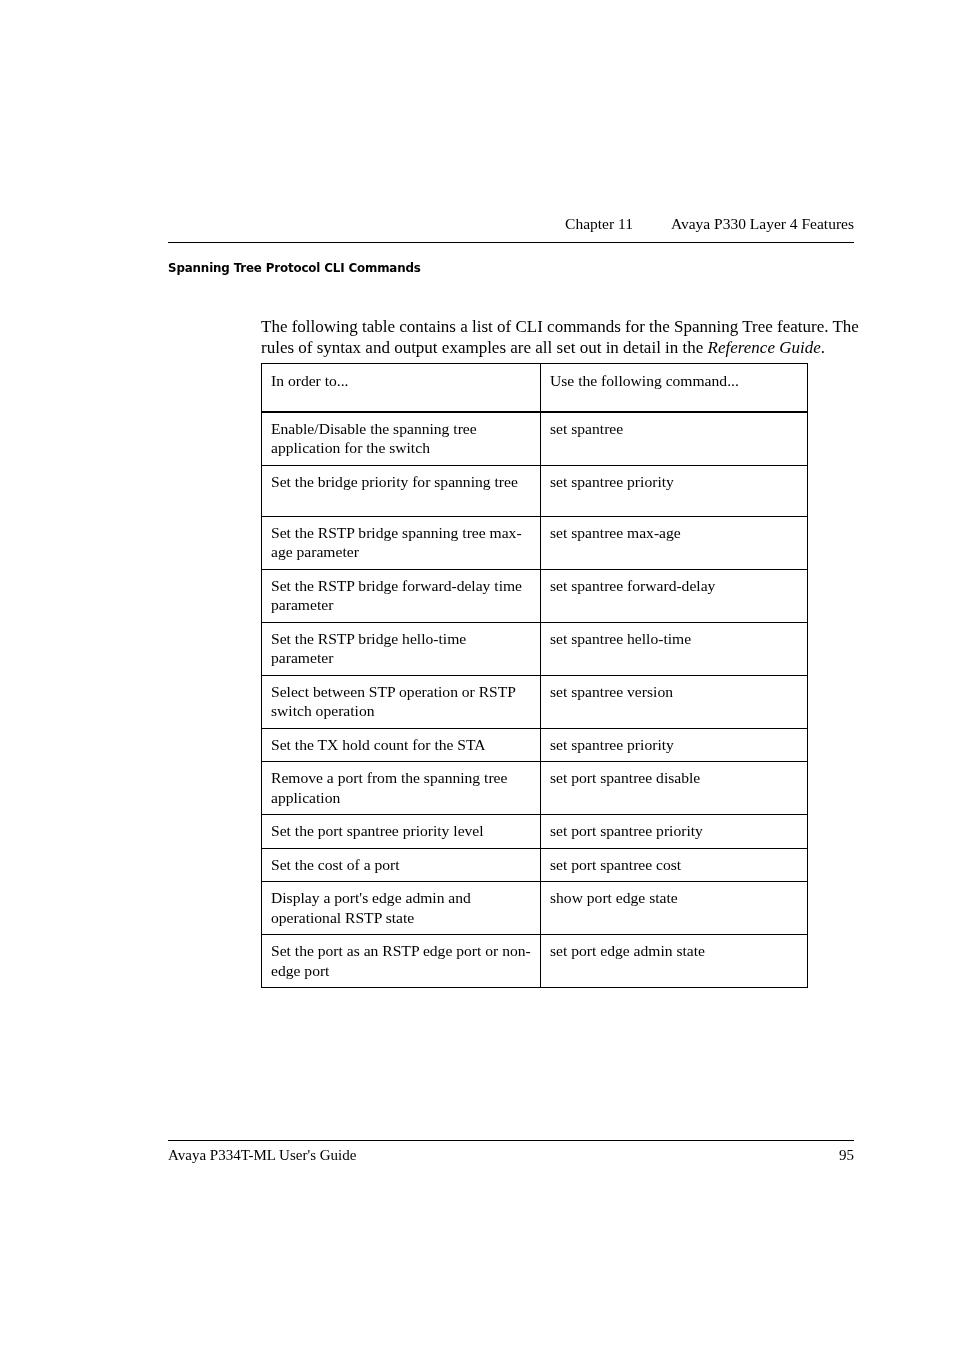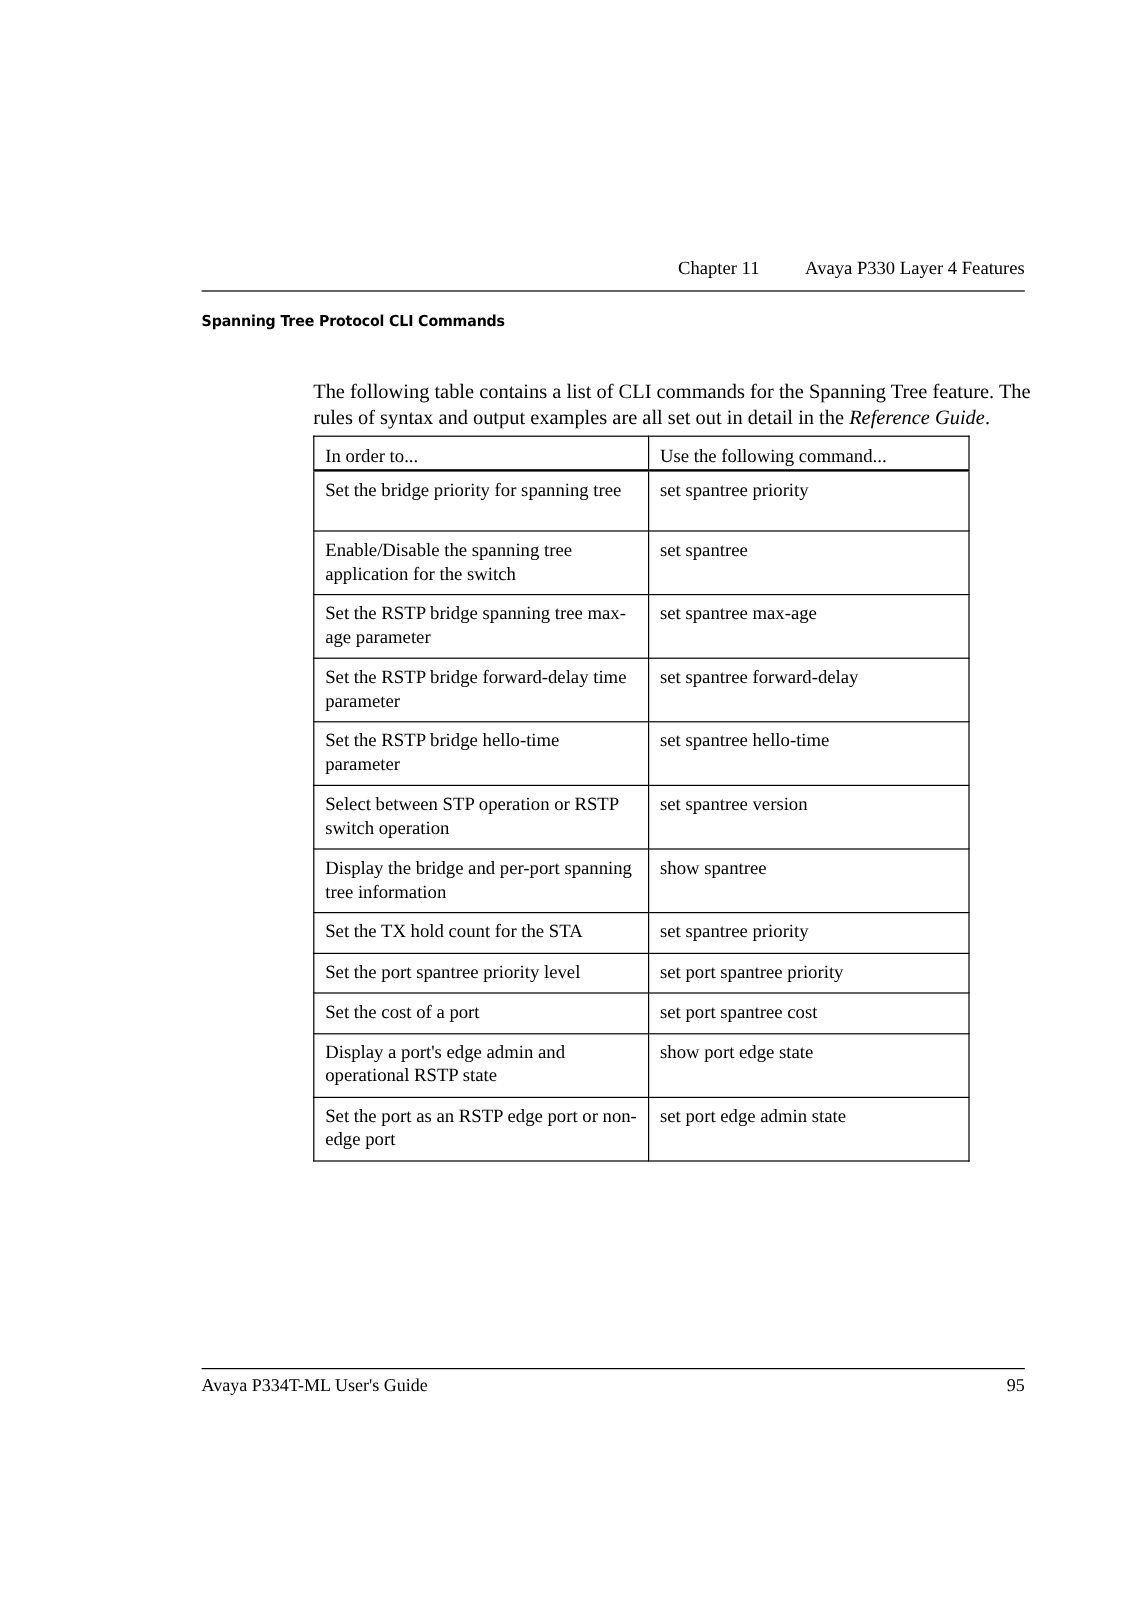--- a/index.html
+++ b/index.html
@@ -92,21 +92,21 @@
     border: 1px solid #000;
     vertical-align: top;
     padding: 6px 9px 7px 9px;
     text-align: left;
     font-weight: normal;
     line-height: 19.5px;
   }
   .cli-table thead th {
     border-bottom-width: 2.2px;
     padding-top: 7px;
-    padding-bottom: 0;
+    padding-bottom: 20px;
   }
   .cli-table tbody tr td { }
   .cli-table tbody tr.two-line td { height: 51px; }
   .cli-table tbody tr.one-line td { height: 31px; }
 
   
   .foot-rule {
     position: absolute;
     left: 168px;
     top: 1140px;
@@ -152,50 +152,50 @@
         <col class="c2">
       </colgroup>
     <thead>
       <tr>
         <th>In order to...</th>
         <th>Use the following command...</th>
       </tr>
     </thead>
     <tbody>
         <tr class="two-line">
+          <td>Enable/Disable the spanning tree application for the switch</td>
+          <td>set spantree</td>
+        </tr>
+        <tr class="two-line">
           <td>Set the bridge priority for spanning tree</td>
           <td>set spantree priority</td>
         </tr>
         <tr class="two-line">
-          <td>Enable/Disable the spanning tree application for the switch</td>
-          <td>set spantree</td>
-        </tr>
-        <tr class="two-line">
           <td>Set the RSTP bridge spanning tree max-age parameter</td>
           <td>set spantree max-age</td>
         </tr>
         <tr class="two-line">
           <td>Set the RSTP bridge forward-delay time parameter</td>
           <td>set spantree forward-delay</td>
         </tr>
         <tr class="two-line">
           <td>Set the RSTP bridge hello-time parameter</td>
           <td>set spantree hello-time</td>
         </tr>
         <tr class="two-line">
           <td>Select between STP operation or RSTP switch operation</td>
           <td>set spantree version</td>
-        </tr>
-        <tr class="two-line">
-          <td>Display the bridge and per-port spanning tree information</td>
-          <td>show spantree</td>
         </tr>
         <tr class="one-line">
           <td>Set the TX hold count for the STA</td>
           <td>set spantree priority</td>
+        </tr>
+        <tr class="two-line">
+          <td>Remove a port from the spanning tree application</td>
+          <td>set port spantree disable</td>
         </tr>
         <tr class="one-line">
           <td>Set the port spantree priority level</td>
           <td>set port spantree priority</td>
         </tr>
         <tr class="one-line">
           <td>Set the cost of a port</td>
           <td>set port spantree cost</td>
         </tr>
         <tr class="two-line">

